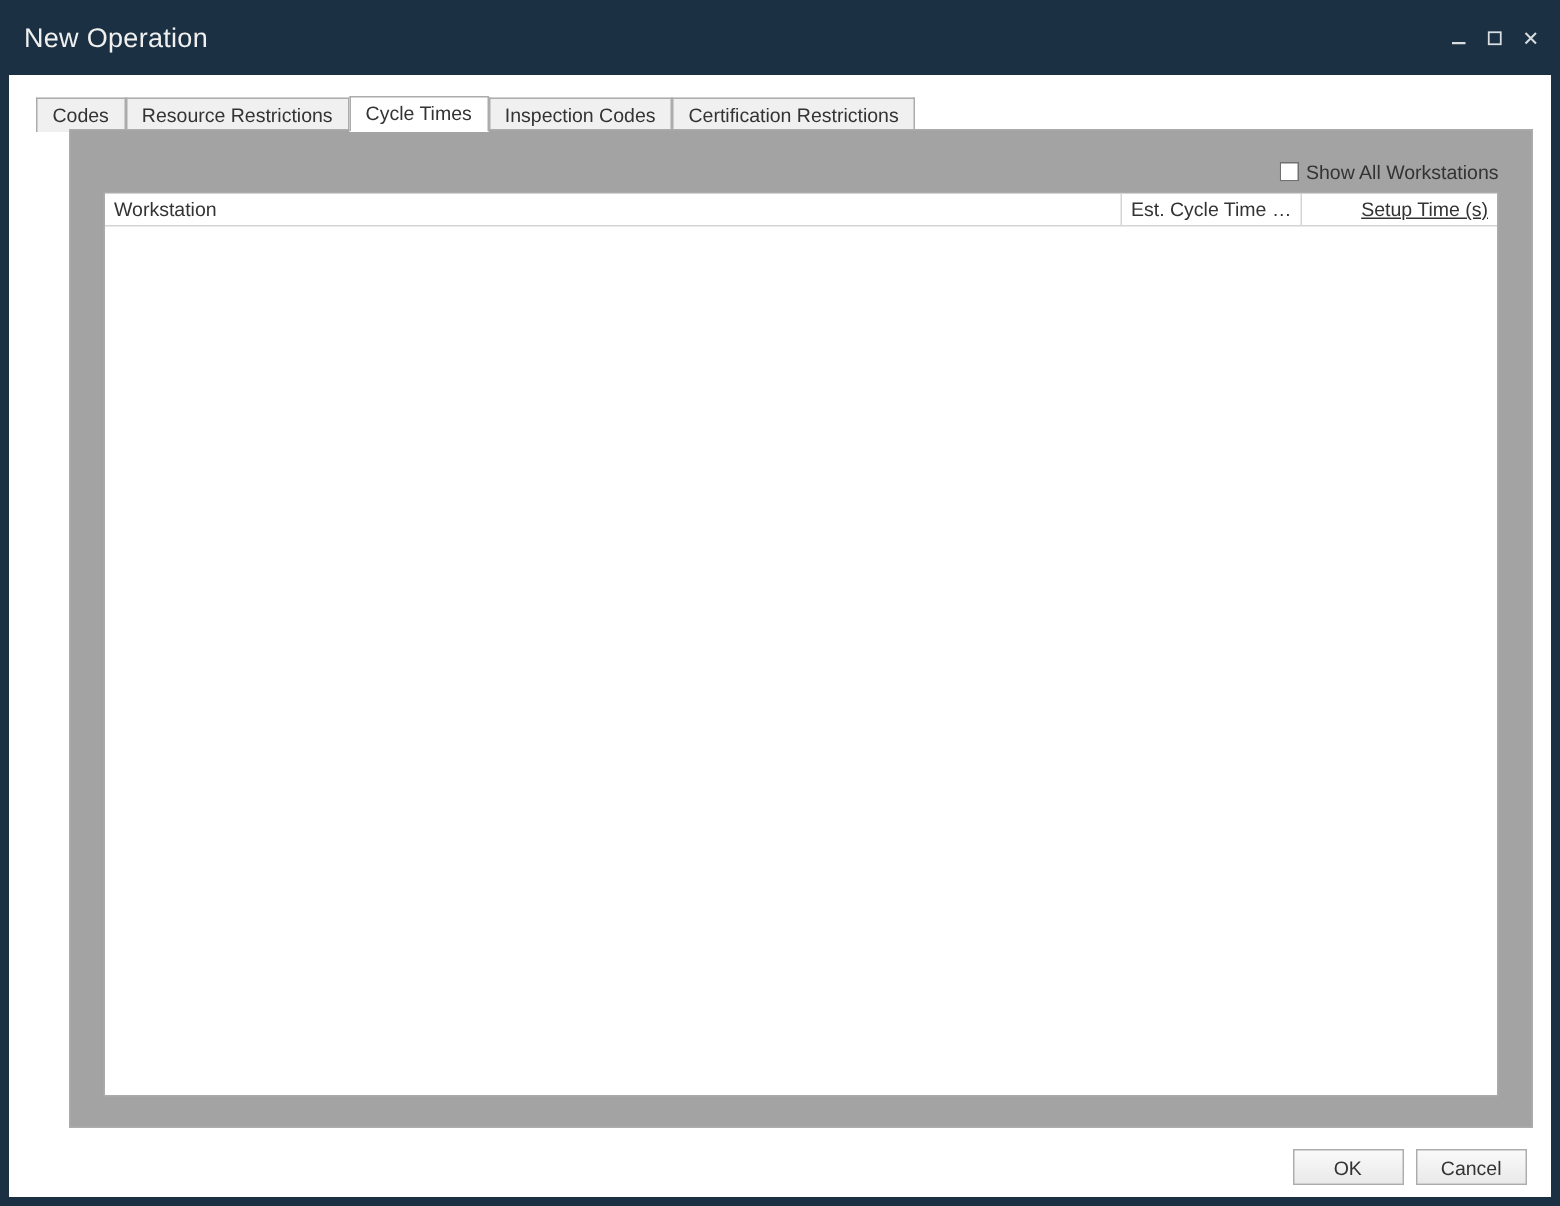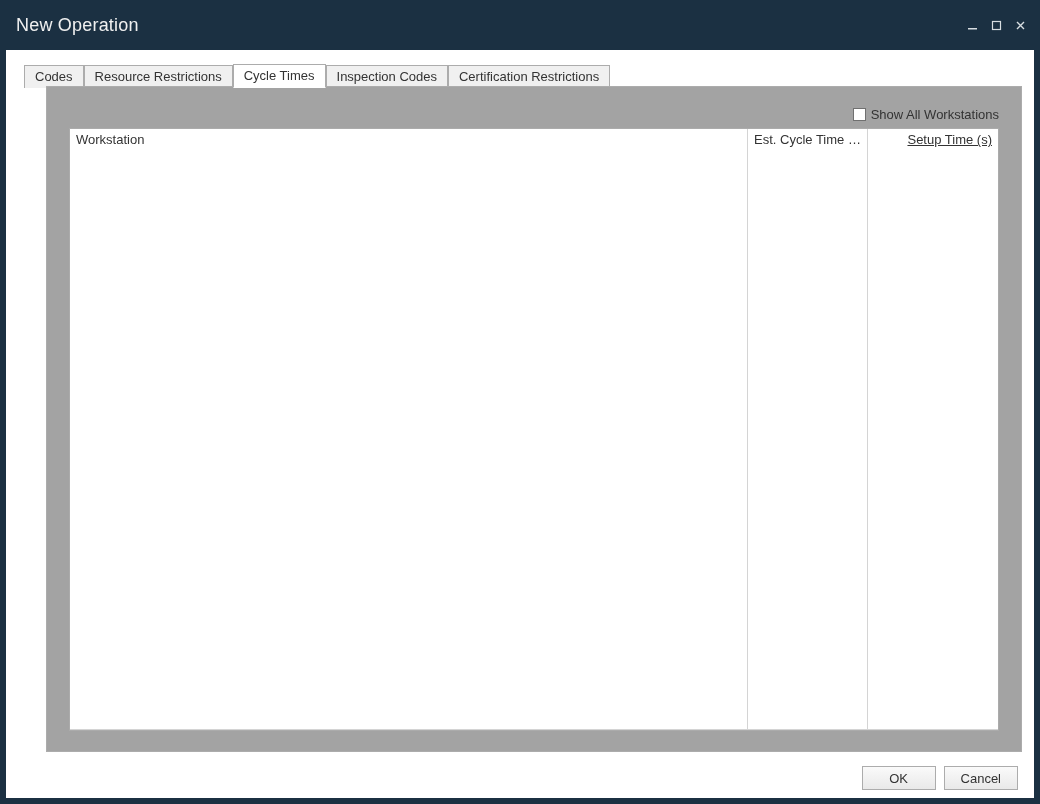--- a/index.html
+++ b/index.html
@@ -102,21 +102,21 @@
   .chk {
     width: 13px; height: 13px;
     border: 1px solid #707070;
     background: #fff;
     cursor: default;
   }
   .grid {
     border: 1px solid #ababab;
     flex: 1;
     display: flex;
-    flex-direction: row;
+    flex-direction: column;
     min-height: 0;
   }
   .grid-header, .grid-row {
     display: flex;
     width: 100%;
   }
   .grid-header {
     background: #ffffff;
     border-bottom: 1px solid #d4d4d4;
   }

